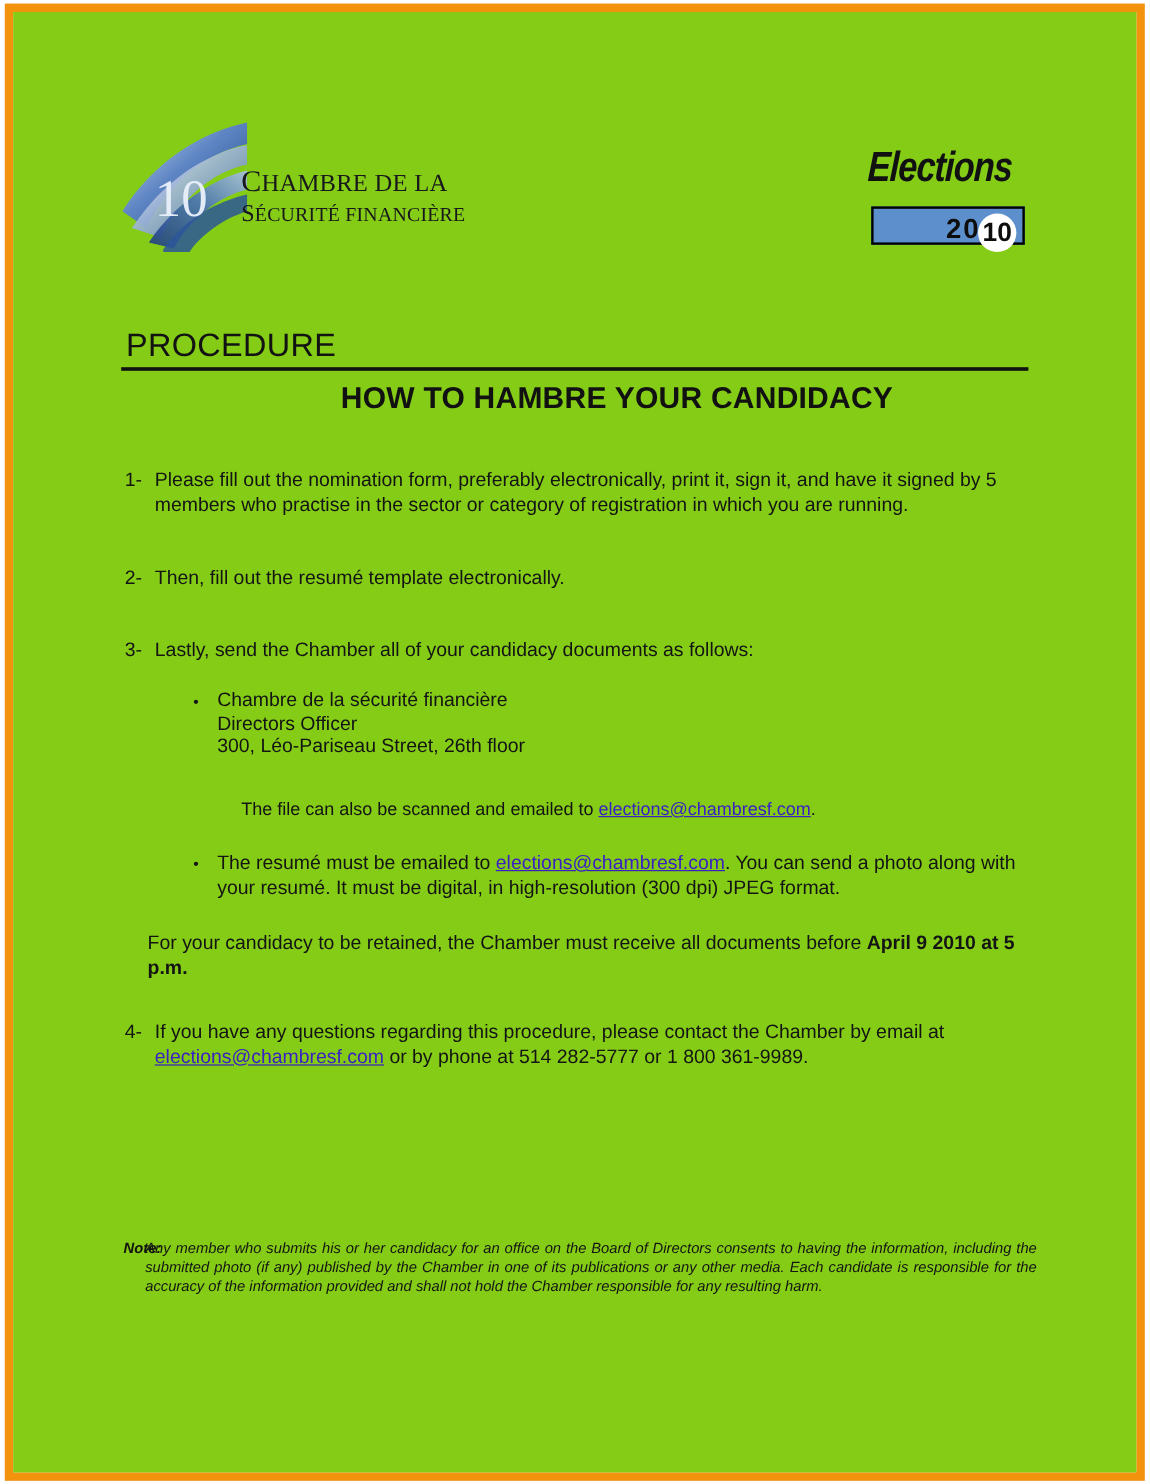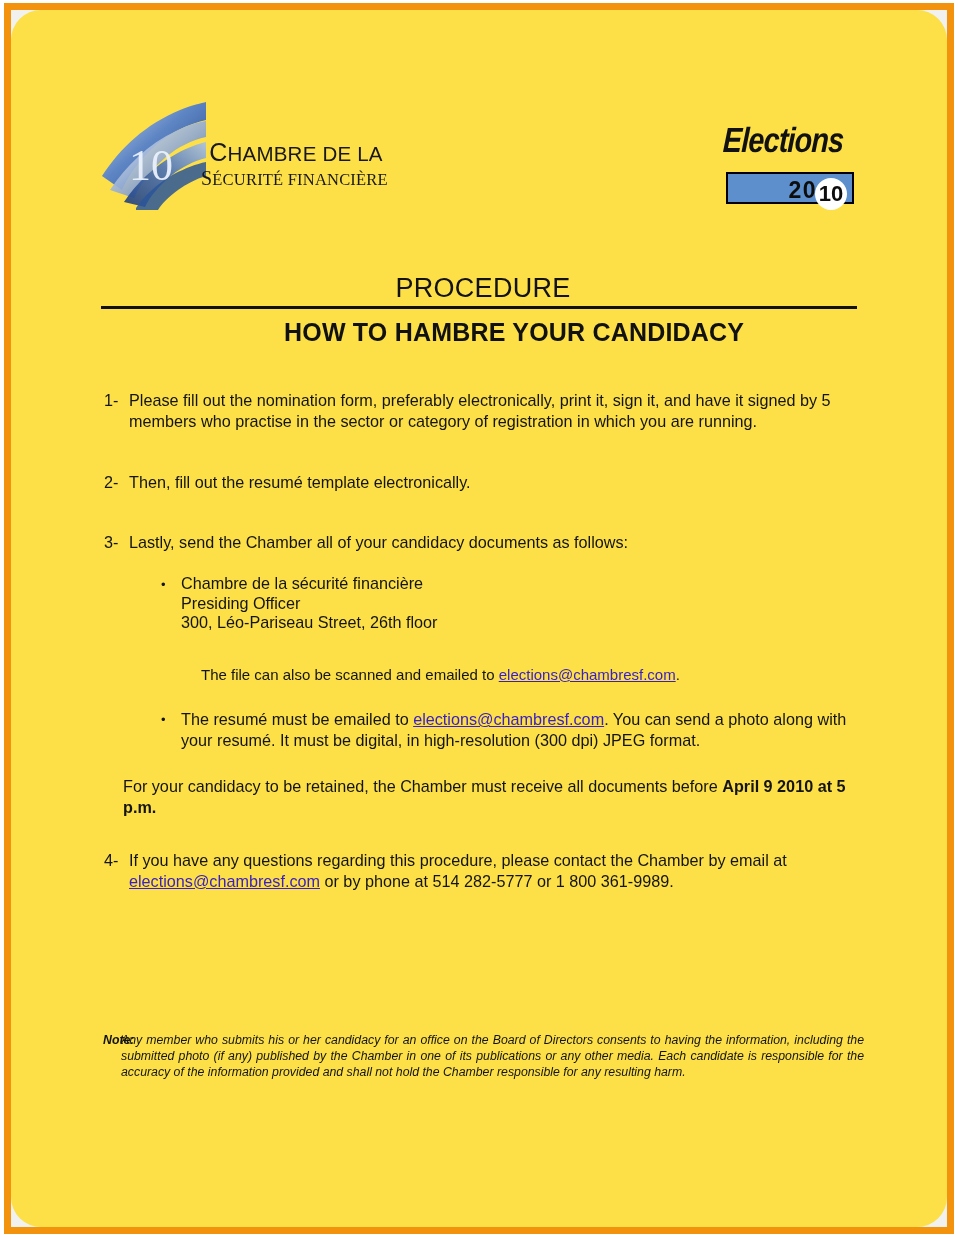--- a/index.html
+++ b/index.html
@@ -28,23 +28,22 @@
     left: 4px; top: 3px;
     width: 950px; height: 1231px;
     box-sizing: border-box;
     border: 7px solid #F3920C;
     background: #F1F1F0;
   }
   .page-canvas {
     position: absolute;
     left: 11px; top: 10px;
     width: 936px; height: 1217px;
-    background: #fde047;
+    background: #84cc16;
     overflow: hidden;
-    border-radius: 30px;
   }
 
   
   .header {
     position: absolute;
     left: 0; top: 0;
     width: 936px; height: 210px;
   }
 
   
@@ -58,26 +57,25 @@
     left: 0; top: 0;
     width: 110px; height: 120px;
   }
   .csf-wordmark {
     position: absolute;
     left: 105px; top: 48px;
     width: 190px;
     line-height: 1.12;
   }
   .csf-line1 {
-    font-family: Liberation Sans, sans-serif;
+    font-family: Liberation Serif, serif;
     font-size: 20.5px;
     letter-spacing: 0.2px;
     color: #17171c;
     white-space: nowrap;
-    text-align: center;
   }
   .csf-line1 .sc { font-size: 25px; }
   .csf-line2 {
     font-family: "Liberation Serif", serif;
     font-size: 16.5px;
     letter-spacing: 0.2px;
     color: #17171c;
     white-space: nowrap;
     margin-top: 1px;
   }
@@ -142,21 +140,20 @@
     left: 90px; top: 262px;
     width: 760px;
   }
   .doc-kicker {
     font-size: 27px;
     font-weight: normal;
     color: #121212;
     letter-spacing: 0.3px;
     line-height: 32px;
     padding-left: 4px;
-    text-align: center;
   }
   .title-rule {
     width: 756px;
     height: 3px;
     background: #111111;
     margin-top: 2px;
   }
   .doc-title {
     font-size: 25px;
     font-weight: bold;
@@ -339,21 +336,21 @@
         <span class="marker">3-</span>
         <span>Lastly, send the Chamber all of your candidacy documents as follows:</span>
       </div>
 
       <div class="bullet-item bullet-1">
         <span class="dot">•</span>
       </div>
 
       <div class="address-block">
         <div>Chambre de la sécurité financière</div>
-        <div>Presiding Officer</div>
+        <div>Directors Officer</div>
         <div>300, Léo-Pariseau Street, 26th floor</div>
       </div>
 
       <div class="scan-line">
         <span>The file can also be scanned and emailed to </span><a class="maillink" href="#">elections@chambresf.com</a><span>.</span>
       </div>
 
       <div class="bullet-item bullet-2">
         <span class="dot">•</span>
         <span>The resumé must be emailed to </span><a class="maillink" href="#">elections@chambresf.com</a><span>. You can send a photo along with your resumé. It must be digital, in high-resolution (300 dpi) JPEG format.</span>

